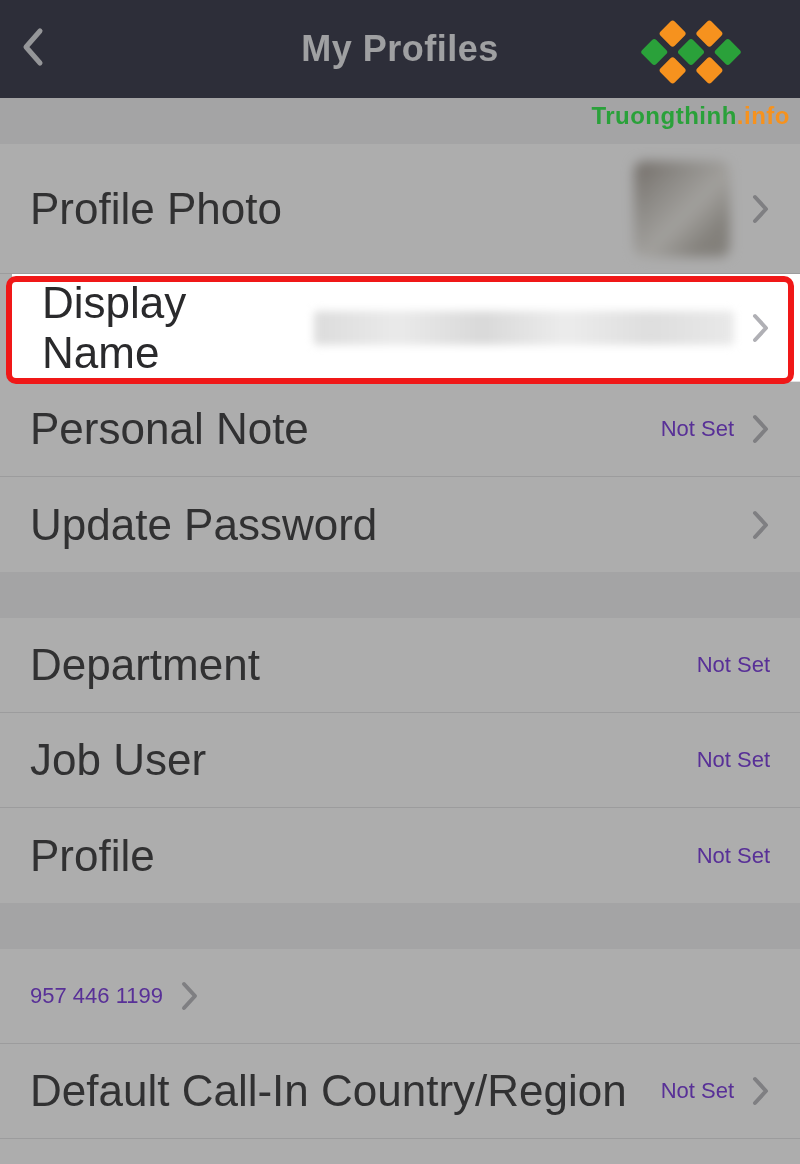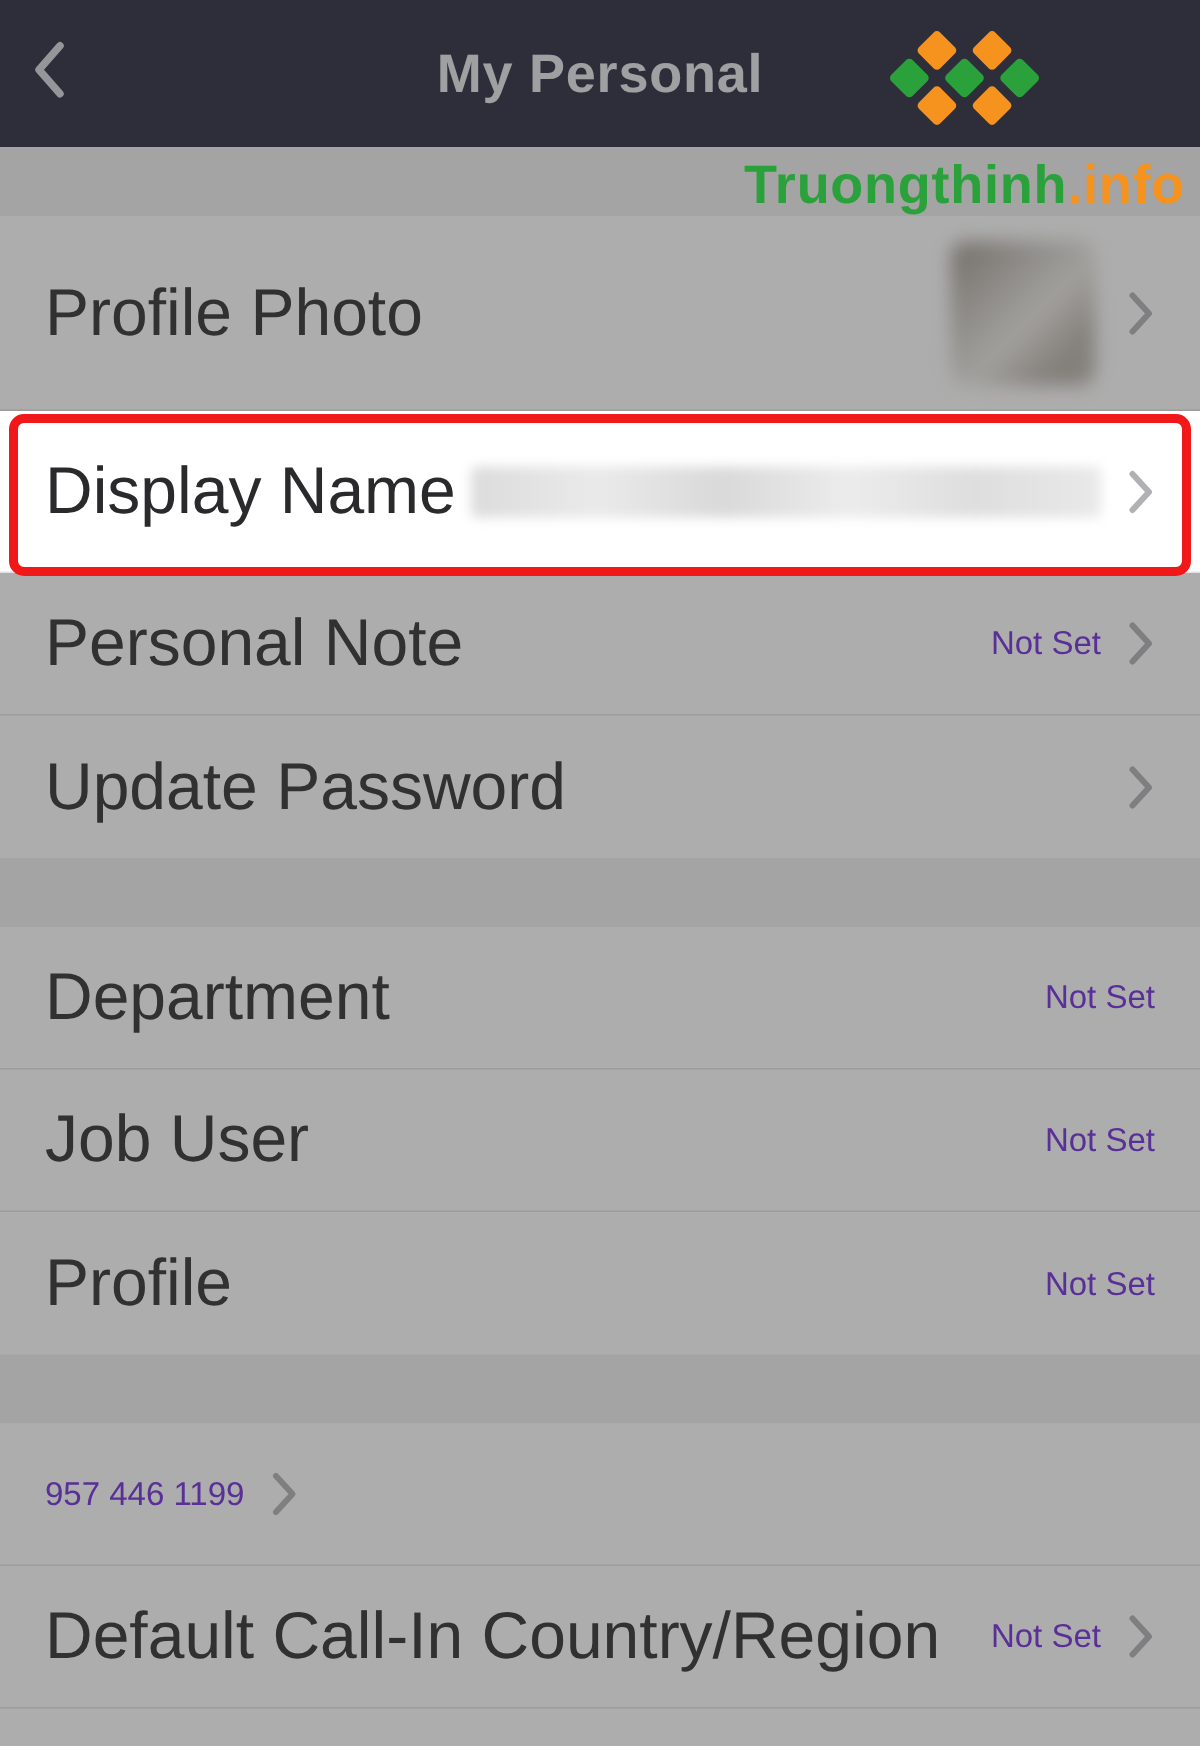--- a/index.html
+++ b/index.html
@@ -88,20 +88,21 @@
       height: 96px;
       border-radius: 10px;
       background: linear-gradient(135deg, #9b9289 0%, #c8c4bd 30%, #ece9e3 55%, #b7b2a9 80%);
       filter: blur(6px);
       margin-right: 4px;
     }
     .highlight-row {
       position: relative;
       z-index: 100;
       background: #ffffff;
+      margin-left: 12px;
     }
     .highlight-box {
       position: absolute;
       left: 6px;
       right: 6px;
       top: 276px;
       height: 108px;
       border: 6px solid #f01818;
       border-radius: 10px;
       z-index: 120;
@@ -132,21 +133,21 @@
     }
     .wm-sq {
       width: 20px;
       height: 20px;
       border-radius: 3px;
     }
     .wm-o { background: #f6921e; }
     .wm-g { background: #2aa13a; }
     .wm-e { background: transparent; }
     .wm-text {
-      font-size: 36px;
+      font-size: 24px;
       font-weight: 800;
       letter-spacing: 0.5px;
       white-space: nowrap;
     }
     .wm-t1 { color: #2aa13a; }
     .wm-t2 { color: #f6921e; }
     .partial-row {
       border-bottom: none;
       min-height: 60px;
       align-items: flex-start;
@@ -155,21 +156,21 @@
   </style>
 </head>
 <body>
 
 <div class="header">
   <div class="back-btn">
     <svg width="24" height="40" viewBox="0 0 24 40">
       <polyline points="20,4 6,20 20,36" fill="none" stroke="currentColor" stroke-width="5" stroke-linecap="round" stroke-linejoin="round"></polyline>
     </svg>
   </div>
-  <div class="header-title">My Personal</div>
+  <div class="header-title">My Profiles</div>
 </div>
 
 <div class="section-gap"></div>
 <div class="list">
 
   <div class="row row-tall">
     <div class="row-label">Profile Photo</div>
     <div class="row-right">
       <div class="avatar"></div>
       <svg class="chevron" width="18" height="32" viewBox="0 0 18 32">

